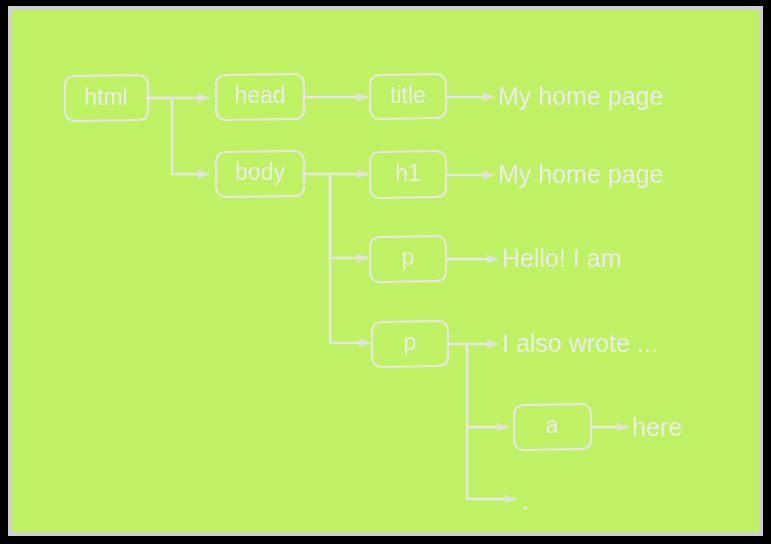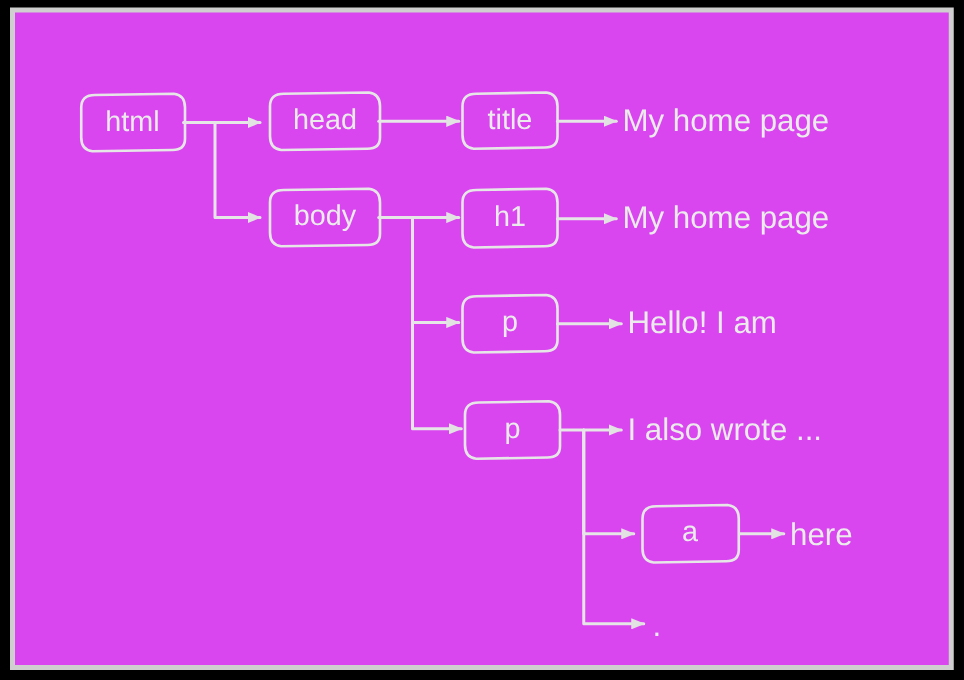--- a/index.html
+++ b/index.html
@@ -32,21 +32,21 @@
     background: #cfcfcf;
     box-sizing: border-box;
     box-shadow: 2px 2px 3px rgba(0,0,0,0.55);
   }
   #slide-canvas {
     position: absolute;
     left: 4px;
     top: 4px;
     right: 4px;
     bottom: 4px;
-    background: #d946ef;
+    background: #bef264;
     overflow: hidden;
   }
   #diagram-svg {
     position: absolute;
     left: 0;
     top: 0;
     width: 100%;
     height: 100%;
     display: block;
   }

